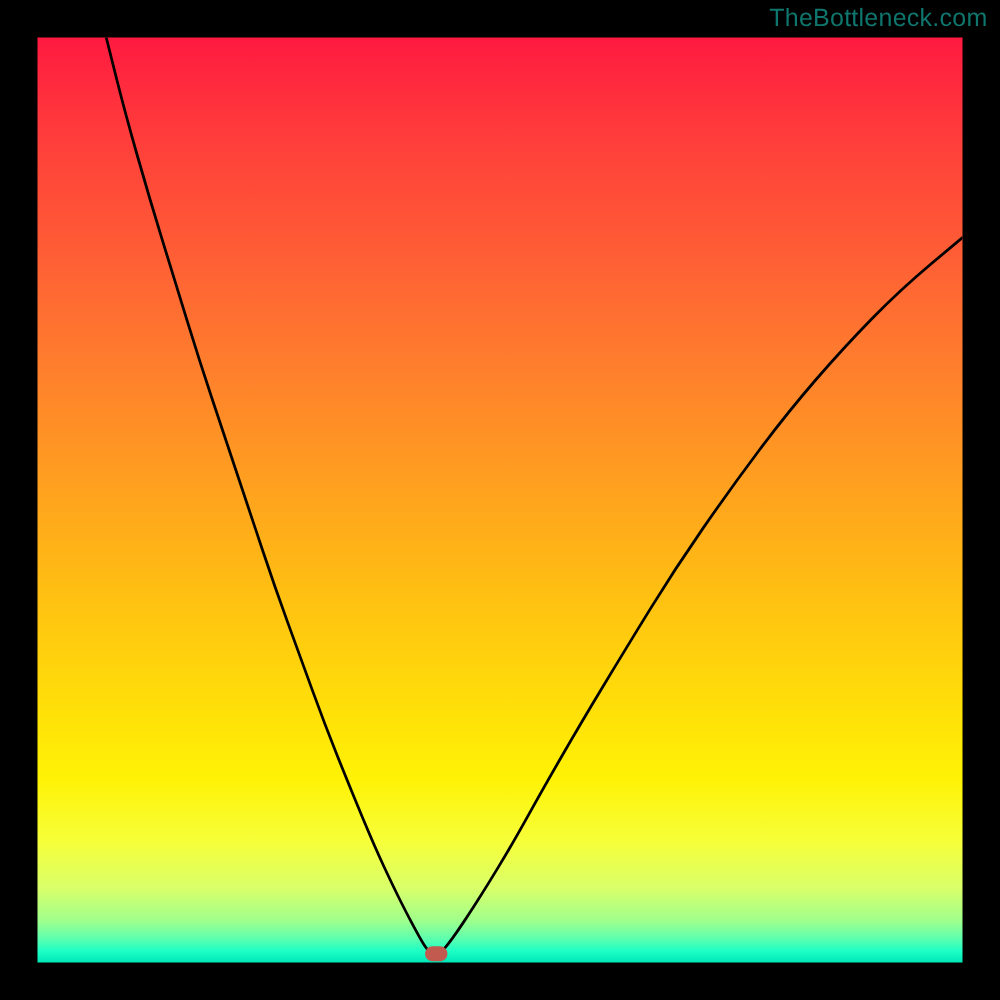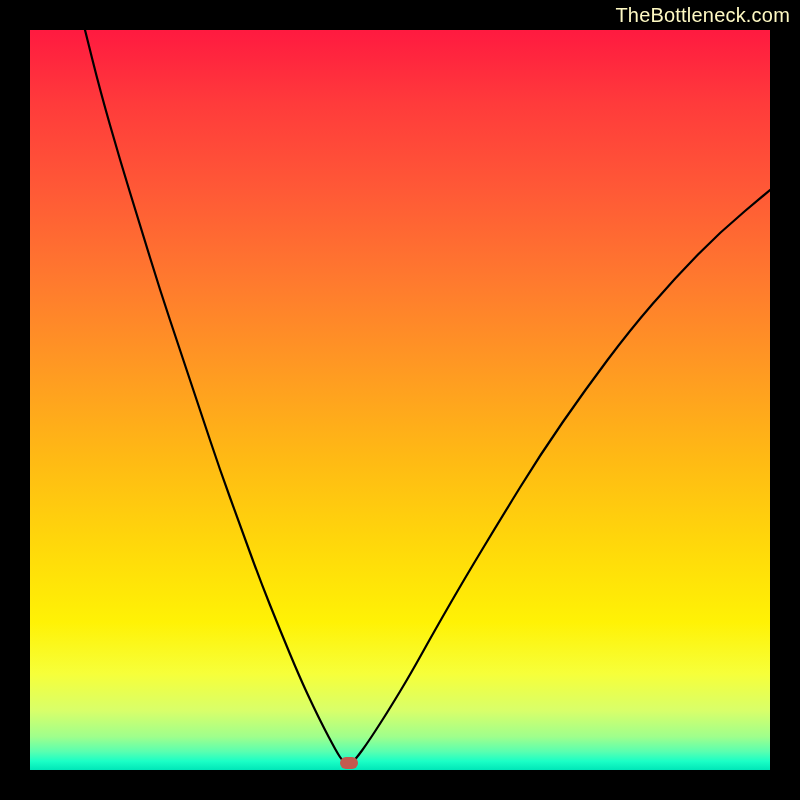--- a/index.html
+++ b/index.html
@@ -54,21 +54,21 @@
     width: 18px;
     height: 12px;
     background: #c35a4f;
     border-radius: 6px;
     transform: translate(-50%, -50%);
   }
   .watermark {
     position: absolute;
     top: 4px;
     right: 10px;
-    color: #fef9c3;
+    color: #0f766e;
     font-size: 20px;
     letter-spacing: 0.2px;
     text-align: right;
   }
 </style>
 </head>
 <body>
 
 <div class="frame">
   <div class="plot">

